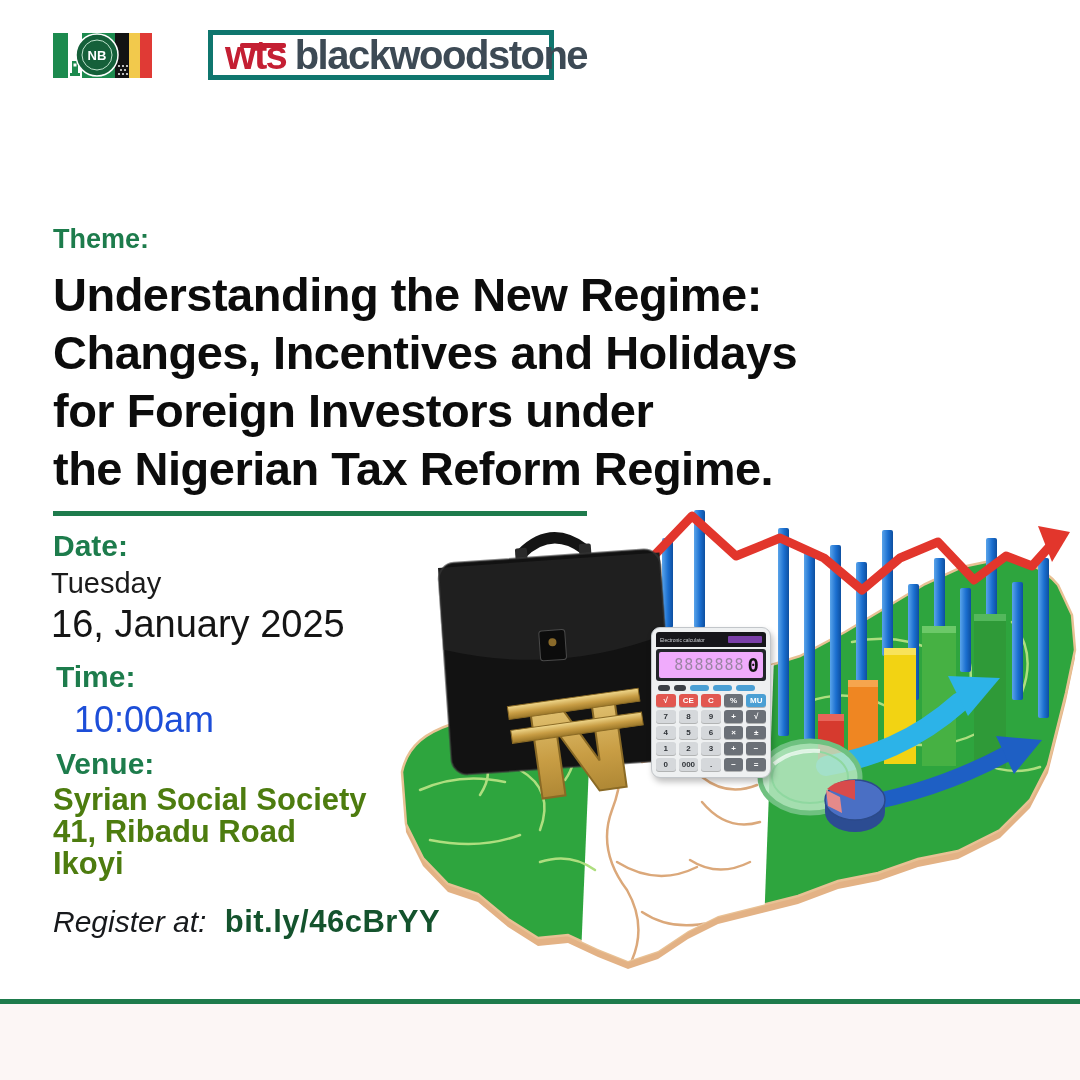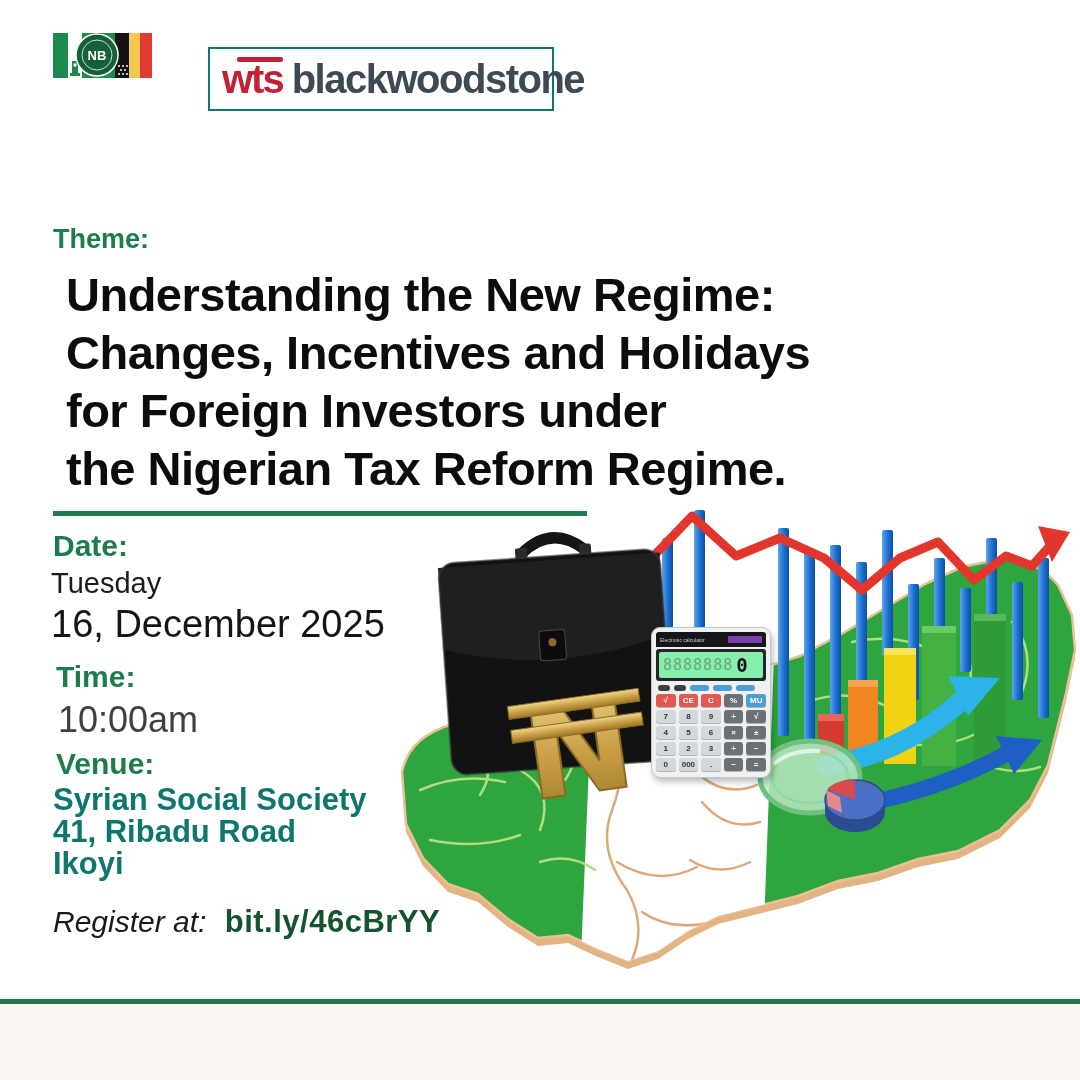--- a/index.html
+++ b/index.html
@@ -1,47 +1,47 @@
 <!DOCTYPE html>
 <html><head>
 <meta charset="utf-8">
 <style>
   html,body{margin:0;padding:0;background:#888;}
   .canvas{position:relative;width:1080px;height:1080px;background:#ffffff;overflow:hidden;
           font-family:"Liberation Sans",sans-serif;margin:0 auto;}
   .abs{position:absolute;}
 
   
-  .wts-box{left:208px;top:47px;width:346px;height:64px;border:2px solid #0f766e;
+  .wts-box{left:208px;top:30px;width:346px;height:50px;border:5px solid #0f766e;
            display:flex;align-items:center;padding-left:12px;box-sizing:border-box;background:#fff;}
   .wts-red{font-size:40px;font-weight:700;color:#c41f33;letter-spacing:-2px;position:relative;line-height:1;}
   .wts-bar{position:absolute;left:27px;top:8px;width:46px;height:5px;background:#c41f33;border-radius:2px;}
   .wts-name{font-size:40px;font-weight:600;color:#3d4a55;letter-spacing:-1.5px;margin-left:9px;line-height:1;}
 
   
   .intro-1{left:53px;top:124px;font-size:31px;font-weight:700;color:#15181b;letter-spacing:-0.3px;}
   .intro-2{left:53px;top:157px;font-size:27px;font-weight:400;color:#23272b;}
   .intro-2 b{font-weight:700;color:#15181b;}
 
   .theme-label{left:53px;top:224px;font-size:27px;font-weight:700;color:#1d7c4c;}
 
-  .headline{left:66px;top:266px;width:900px;font-size:47px;font-weight:700;color:#0c0c0c;
+  .headline{left:53px;top:266px;width:900px;font-size:47px;font-weight:700;color:#0c0c0c;
             line-height:58px;letter-spacing:-0.5px;}
 
   .rule{left:53px;top:511px;width:534px;height:5px;background:#1e7b4c;}
 
   .lbl-green{font-size:30px;font-weight:700;color:#1d7c4c;}
   .txt-reg{color:#1b1b1b;font-weight:400;}
   .date-label{left:53px;top:529px;}
   .date-day{left:51px;top:567px;font-size:29px;}
   .date-full{left:51px;top:603px;font-size:38px;color:#151515;}
   .time-label{left:56px;top:660px;}
-  .time-value{left:58px;top:699px;font-size:36px;color:#404040;}
+  .time-value{left:74px;top:699px;font-size:36px;color:#1d4ed8;}
   .venue-label{left:56px;top:747px;}
-  .venue-lines{left:53px;top:784px;font-size:31px;font-weight:700;color:#0f766e;line-height:32px;}
+  .venue-lines{left:53px;top:784px;font-size:31px;font-weight:700;color:#4d7c0f;line-height:32px;}
 
   .register{left:53px;top:904px;font-size:30px;color:#17191c;}
   .register .prefix{font-style:italic;}
   .register .link{font-style:normal;font-weight:700;font-size:31px;color:#14532d;margin-left:10px;letter-spacing:0.5px;}
 
   
   .bottom-line{left:0;top:999px;width:1080px;height:5px;background:#1e7b4c;}
   .footer{left:0;top:1004px;width:1080px;height:76px;background:#fcf6f5;}
 
   
@@ -49,22 +49,22 @@
 
   
   .calc{left:651px;top:627px;width:120px;height:151px;background:#eef0f1;border:1px solid #c2c6ca;
         border-radius:9px;box-shadow:2px 4px 6px rgba(0,0,0,0.25);box-sizing:border-box;padding:4px;}
   .calc-top{height:15px;background:#16161a;border-radius:3px 3px 0 0;display:flex;align-items:center;
             justify-content:space-between;padding:0 4px;}
   .calc-brand{font-size:5px;color:#cfd2d6;white-space:nowrap;}
   .calc-solar{width:34px;height:7px;background:#7a3fa8;border-radius:1px;}
   .calc-display{height:32px;background:#23262a;border-radius:3px;margin-top:2px;display:flex;align-items:center;
                 justify-content:flex-end;padding:3px;box-sizing:border-box;}
-  .calc-screen{flex:1;height:100%;background:#86efac;border-radius:2px;display:flex;align-items:center;
-               padding:0 4px;font-family:"DejaVu Sans Mono",monospace;}
+  .calc-screen{flex:1;height:100%;background:#f0abfc;border-radius:2px;display:flex;align-items:center;
+               justify-content:flex-end;padding:0 4px;font-family:"DejaVu Sans Mono",monospace;}
   .calc-faint{font-size:15px;color:#56655c;opacity:0.55;letter-spacing:1px;}
   .calc-zero{font-size:19px;font-weight:700;color:#101410;margin-left:3px;}
   .calc-switches{display:flex;gap:4px;margin:4px 2px 3px 2px;}
   .sw{height:6px;border-radius:3px;}
   .sw-d{width:12px;background:#3b3f45;}
   .sw-b{width:19px;background:#4a9fd4;}
   .calc-keys{display:grid;grid-template-columns:repeat(5,1fr);gap:3px;}
   .k{height:13px;border-radius:3px;font-size:8px;font-weight:700;display:flex;align-items:center;
      justify-content:center;color:#2f3338;background:#d5d8db;box-shadow:0 1px 0 rgba(0,0,0,0.25);}
   .kr{background:#e25750;color:#fff;}
@@ -117,21 +117,21 @@
     <div>Understanding the New Regime:</div>
     <div>Changes, Incentives and Holidays</div>
     <div>for Foreign Investors under</div>
     <div>the Nigerian Tax Reform Regime.</div>
   </div>
 
   <div class="abs rule"></div>
 
   <div class="abs lbl-green date-label">Date:</div>
   <div class="abs txt-reg date-day">Tuesday</div>
-  <div class="abs txt-reg date-full">16, December 2025</div>
+  <div class="abs txt-reg date-full">16, January 2025</div>
   <div class="abs lbl-green time-label">Time:</div>
   <div class="abs txt-reg time-value">10:00am</div>
   <div class="abs lbl-green venue-label">Venue:</div>
   <div class="abs venue-lines">
     <div>Syrian Social Society</div>
     <div>41, Ribadu Road</div>
     <div>Ikoyi</div>
   </div>
 
   <div class="abs register">

